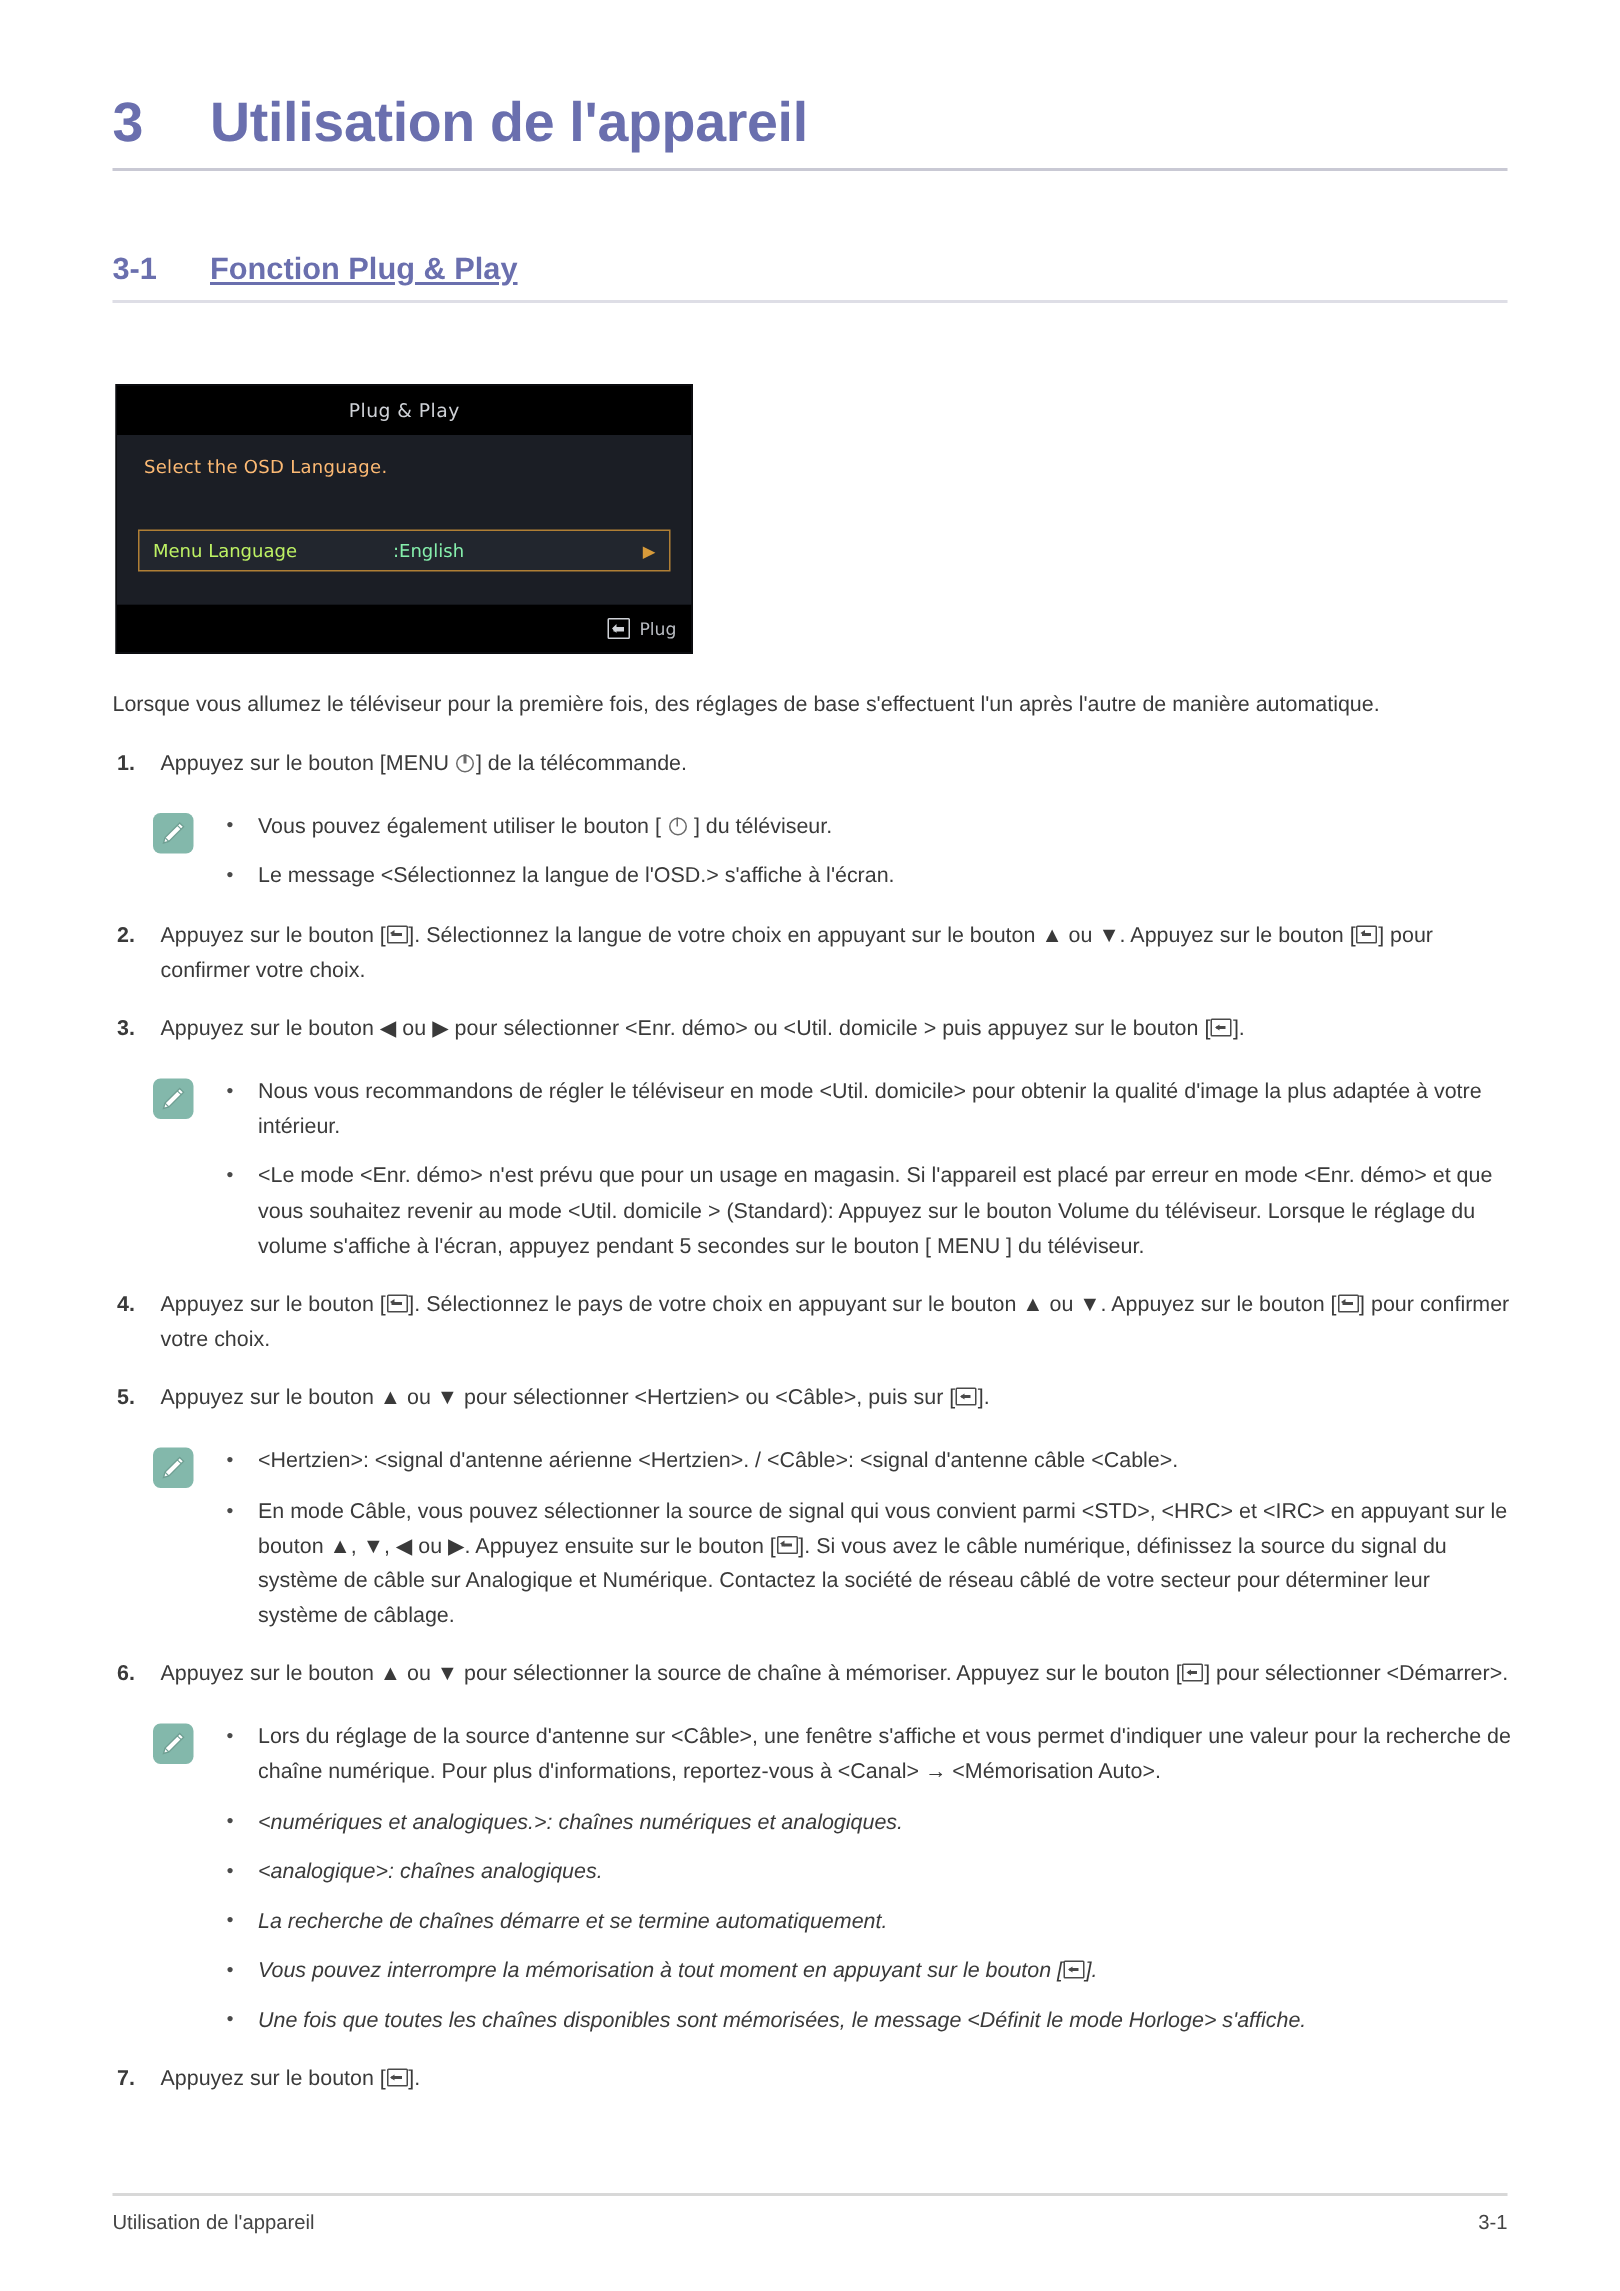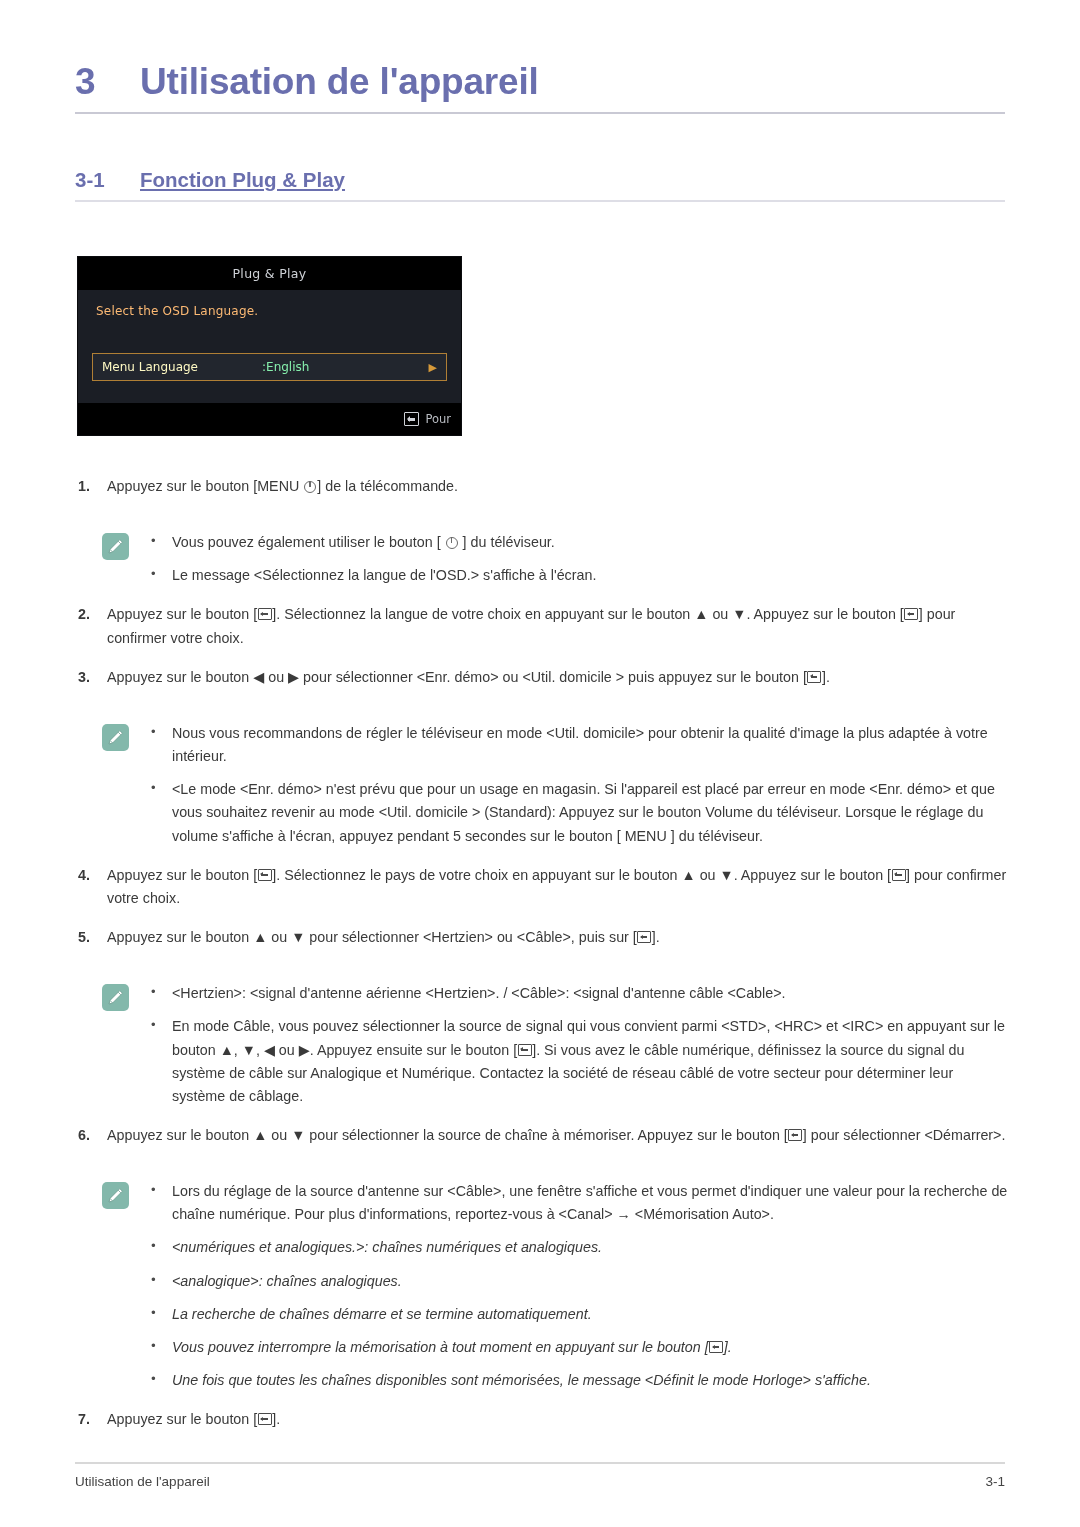--- a/index.html
+++ b/index.html
@@ -111,21 +111,21 @@
     right: 14px;
     height: 28px;
     border: 1px solid #b07f35;
     background: #22262e;
     display: flex;
     align-items: center;
     padding: 0 9px;
   }
   .osd-item-label {
     font-size: 12px;
-    color: #fef9c3;
+    color: #bef264;
     width: 160px;
   }
   .osd-item-value {
     font-size: 12px;
     color: #86efac;
     flex: 1;
   }
   .osd-item-arrow {
     color: #d79a3a;
     font-size: 11px;
@@ -192,21 +192,21 @@
   .step-num {
     flex: 0 0 32px;
     font-weight: bold;
     font-size: 14.3px;
     padding-left: 3px;
   }
   .step-text { flex: 1; }
 
   .note-block {
     display: flex;
-    margin: 33px 0 4px 0;
+    margin: 19px 0 4px 0;
     align-items: flex-start;
   }
   .note-icon-col {
     flex: 0 0 70px;
     padding-left: 27px;
     padding-top: 2px;
   }
   .note-icon {
     width: 27px;
     height: 27px;
@@ -353,26 +353,27 @@
     <div class="osd-body">
       <div class="osd-prompt">Select the OSD Language.</div>
       <div class="osd-item">
         <span class="osd-item-label">Menu Language</span>
         <span class="osd-item-value">:English</span>
         <span class="osd-item-arrow">▶</span>
       </div>
     </div>
     <div class="osd-footer">
       <span class="enter-box"></span>
-      <span class="osd-footer-label">Pour</span>
+      <span class="osd-footer-label">Plug</span>
     </div>
   </div>
 
   <div class="content">
 
+    <p class="para">Lorsque vous allumez le téléviseur pour la première fois, des réglages de base s'effectuent l'un après l'autre de manière automatique.</p>
 
     <div class="step">
       <span class="step-num">1.</span>
       <span class="step-text"><span>Appuyez sur le bouton [MENU </span><span class="key-power"></span><span>] de la télécommande.</span></span>
     </div>
 
     <div class="note-block">
       <div class="note-icon-col">
         <span class="note-icon">
           <svg width="19" height="19" viewBox="0 0 19 19">

